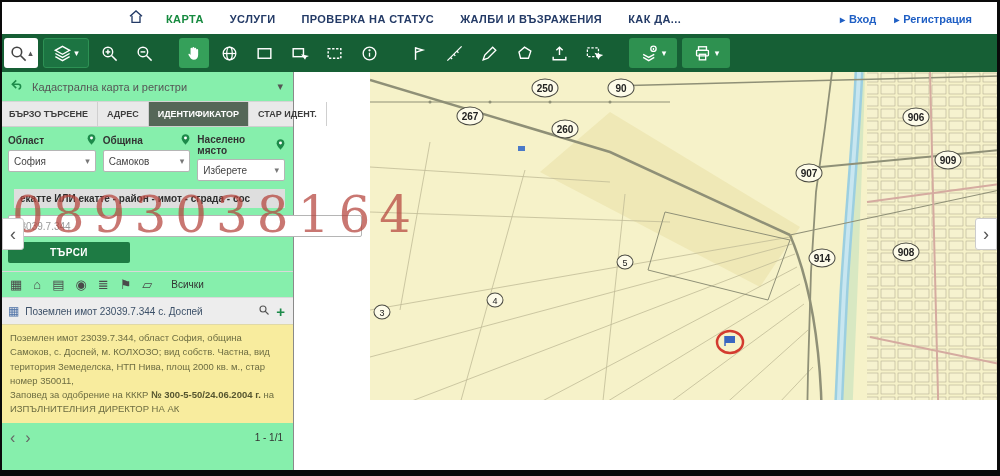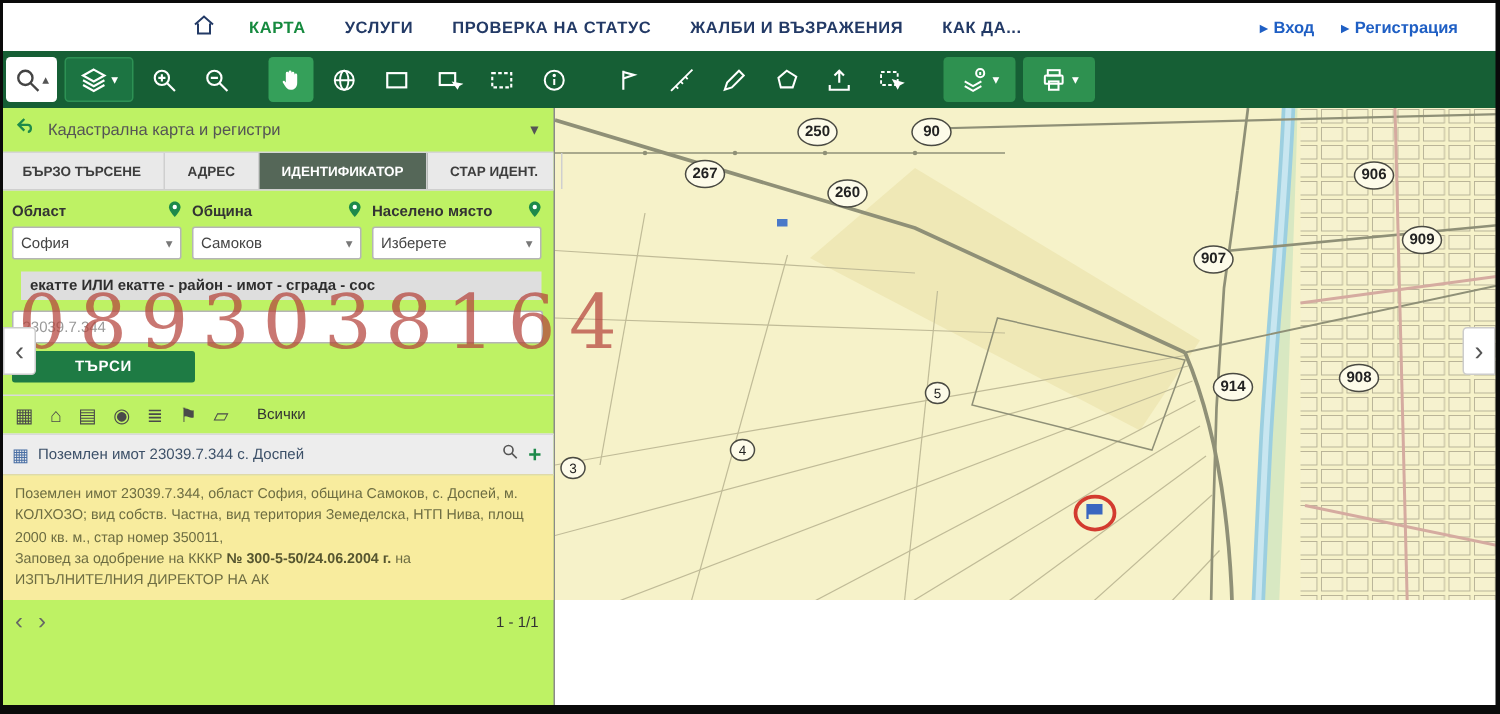--- a/index.html
+++ b/index.html
@@ -28,27 +28,27 @@
   color:#fff;cursor:pointer;flex:0 0 auto}
 .tbtn svg{width:19px;height:19px;display:block}
 .tbtn.white{background:#fff;color:#444;width:34px}
 .tbtn.combo{width:46px;background:#1c7442;border:1px solid #2d9154;gap:2px}
 .tbtn.active{background:#35a05a}
 .tbtn.green{background:#2e9150;width:48px;gap:3px}
 .tbtn .dd{font-size:9px;line-height:1;color:#fff}
 .tbtn.white .dd{color:#555}
 .tb-gap{width:10px;flex:0 0 auto}
 
-.sidebar{position:absolute;left:0;top:72px;width:370px;bottom:0;background:#bef264;
+.sidebar{position:absolute;left:0;top:72px;width:294px;bottom:0;background:#86efac;
   border-right:1px solid #8a8a8a;z-index:10;display:flex;flex-direction:column}
 .panel-head{height:30px;display:flex;align-items:center;gap:8px;padding:0 10px;border-bottom:1px solid #d5d5d5}
 .panel-head .title{font-size:11px;color:#555}
 .panel-head .chev{margin-left:auto;color:#555;font-size:11px;cursor:pointer}
 .tabs{display:flex;height:25px;background:#e9e9e9;border-bottom:1px solid #cfcfcf}
-.tab{display:flex;align-items:center;padding:0 15px;font-size:9px;font-weight:bold;color:#3d3d3d;
+.tab{display:flex;align-items:center;padding:0 9px;font-size:9px;font-weight:bold;color:#3d3d3d;
   border-right:1px solid #cfcfcf;cursor:pointer;white-space:nowrap}
 .tab.active{background:#556758;color:#fff}
 .form{padding:7px 8px 0 8px;display:flex;gap:7px}
 .fcol{flex:1 1 0;min-width:0}
 .flabel{display:flex;align-items:center;justify-content:space-between;font-size:10px;font-weight:bold;
   color:#333;margin-bottom:3px}
 .fselect{height:22px;border:1px solid #b5b5b5;border-radius:2px;display:flex;align-items:center;
   justify-content:space-between;padding:0 5px;font-size:10px;color:#444;cursor:pointer;background:#fff}
 .fselect .chev{color:#777;font-size:9px}
 .hintbar{margin:8px 8px 0 14px;background:#dedede;padding:4px 6px;font-size:10px;font-weight:bold;color:#2e2e2e}

